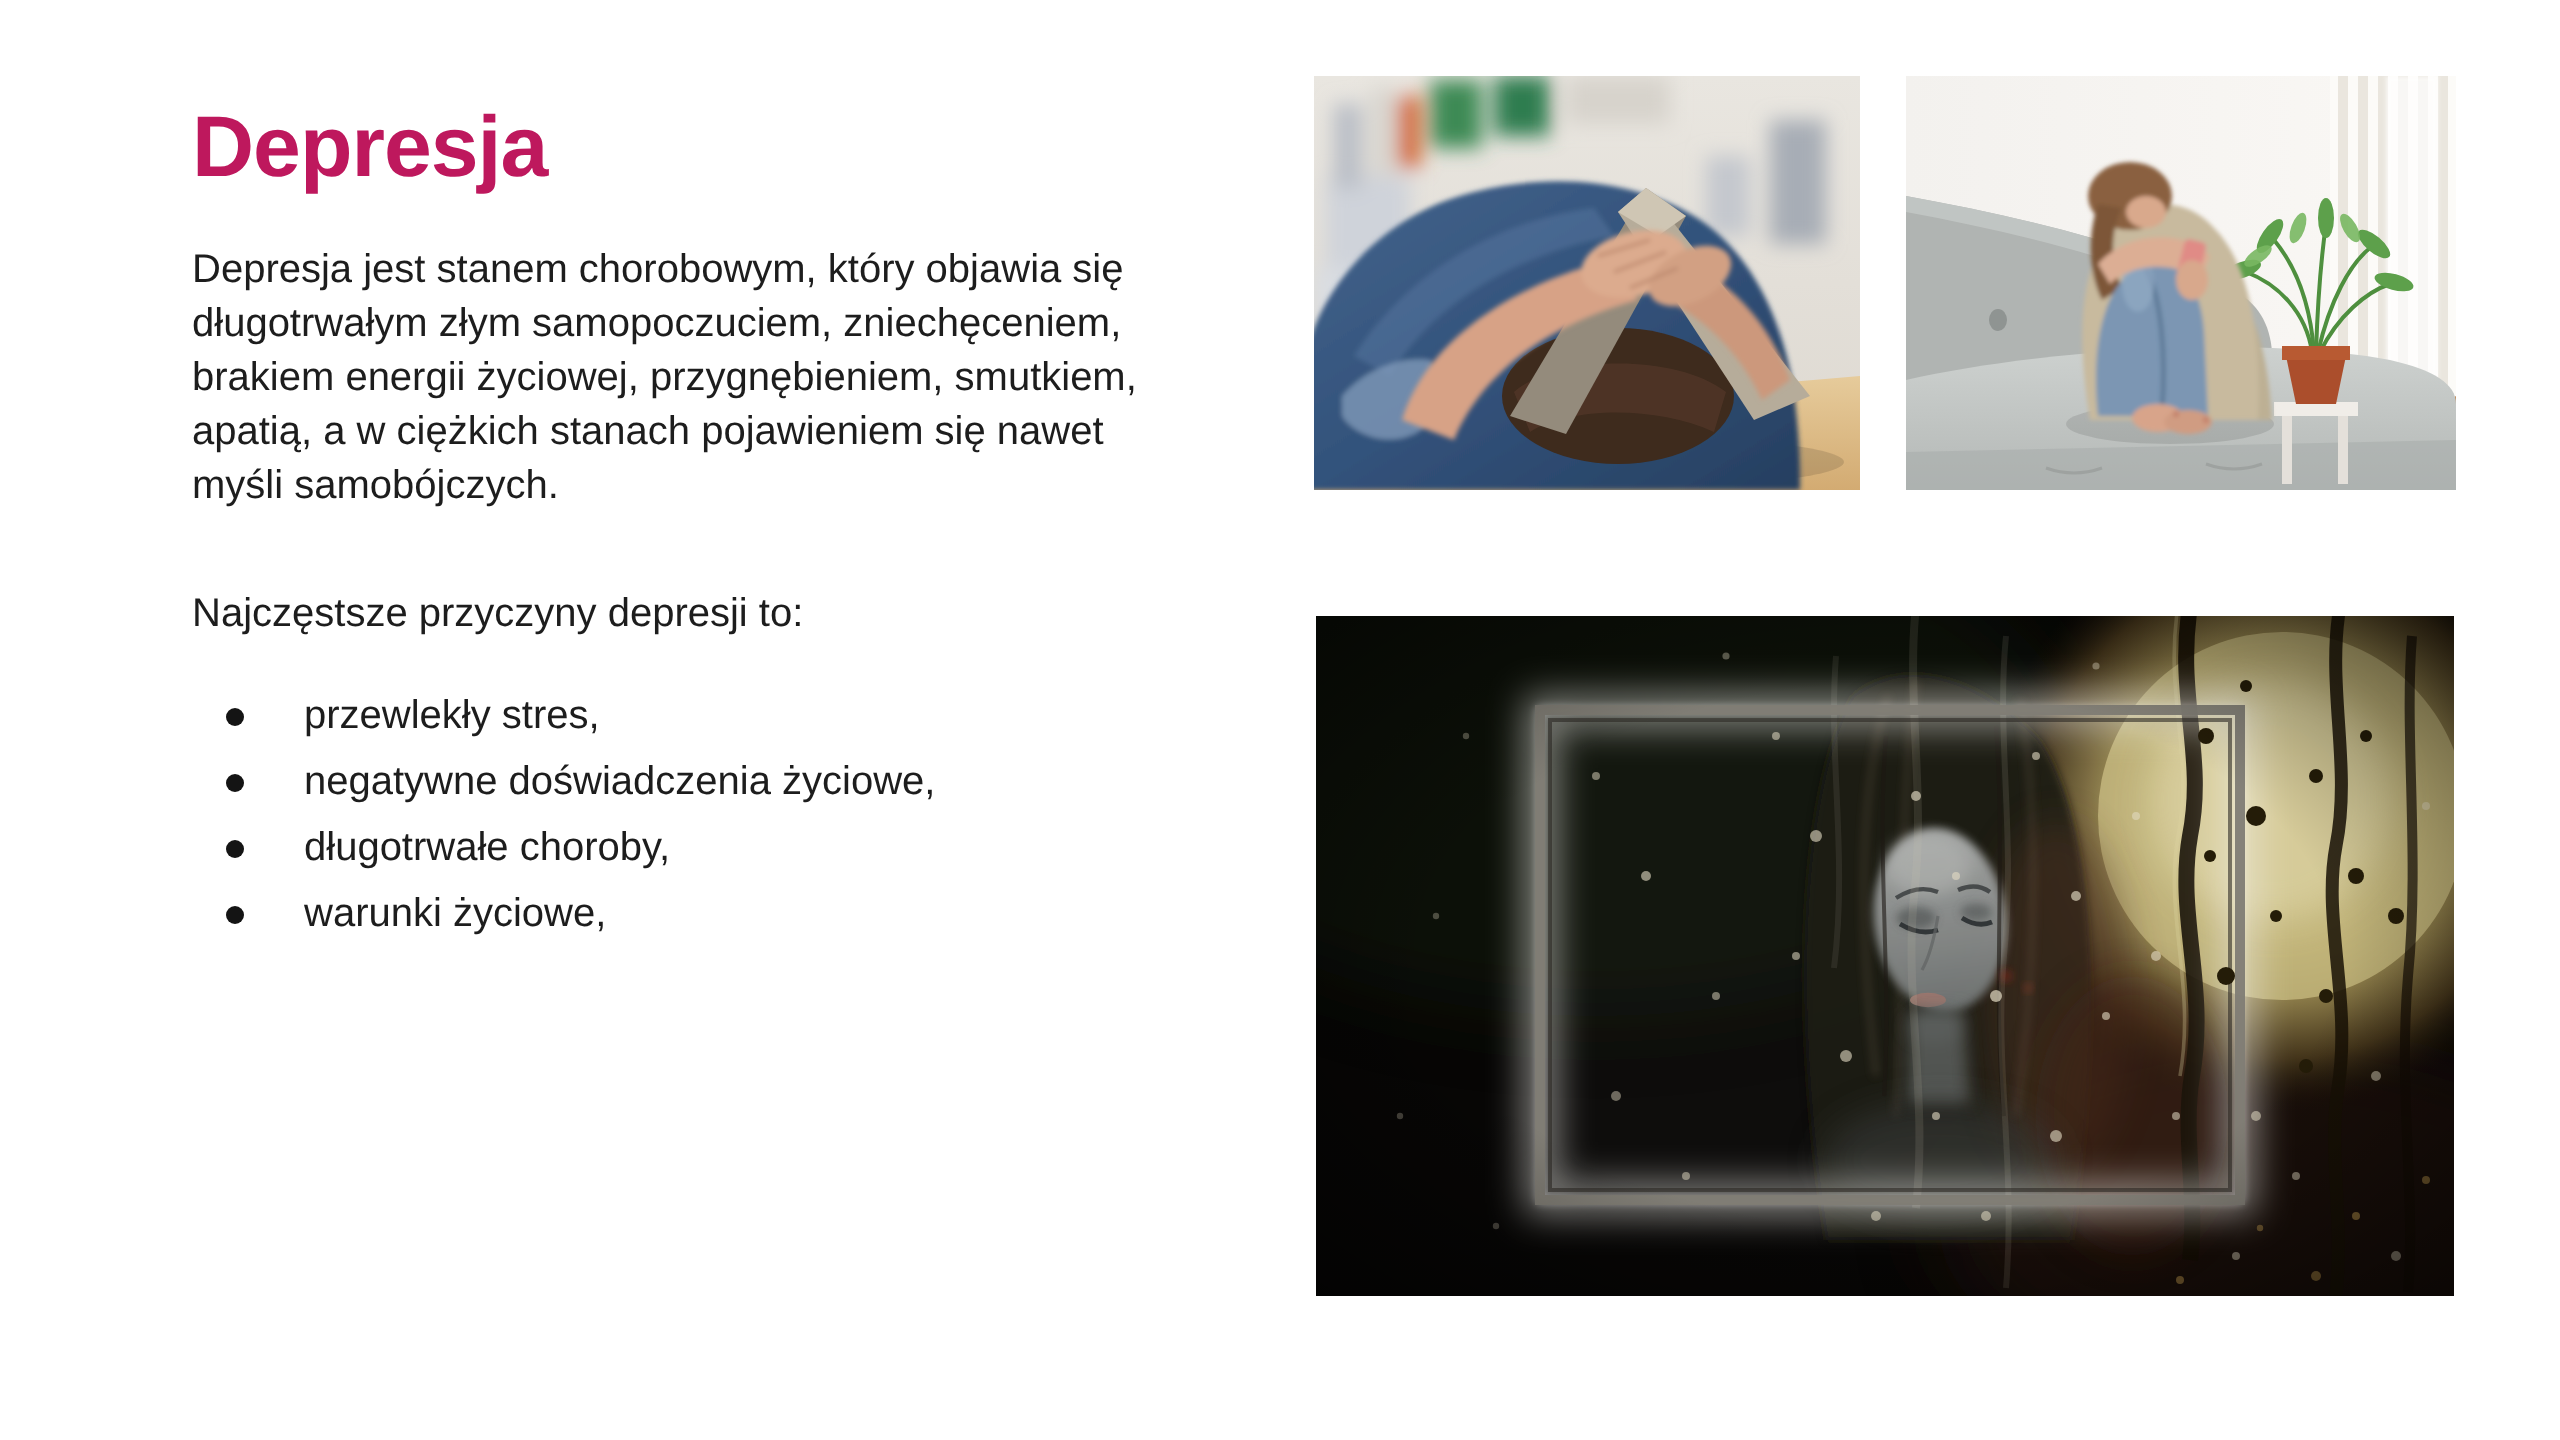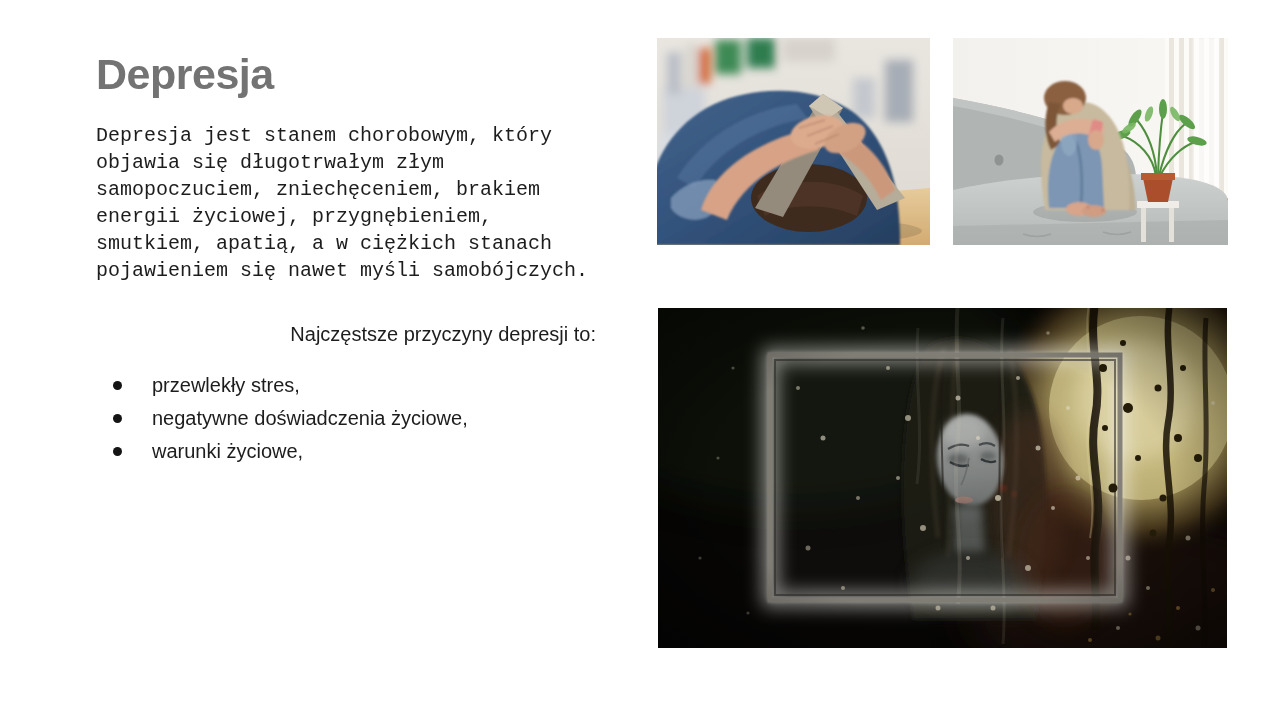--- a/index.html
+++ b/index.html
@@ -10,29 +10,29 @@
     color:#1f1f1f;
     overflow:hidden;
   }
   .slide { position:relative; width:1280px; height:720px; background:#ffffff; overflow:hidden; }
 
   .text-col { position:absolute; left:96px; top:50px; width:500px; }
 
   .slide-title {
     margin:0 0 24px 0;
     font-size:43px; line-height:1.12; font-weight:700;
-    color:#737373; letter-spacing:-0.5px;
+    color:#be185d; letter-spacing:-0.5px;
   }
   .intro {
     margin:0 0 37px 0;
-    font-size:20px; line-height:27px; color:#1d1d1d;font-family:Liberation Mono, monospace;
+    font-size:20px; line-height:27px; color:#1d1d1d;
   }
   .causes-heading {
     margin:0 0 21px 0;
-    font-size:20px; line-height:27px; color:#1d1d1d;text-align:right;
+    font-size:20px; line-height:27px; color:#1d1d1d;
   }
   .causes { list-style:none; margin:4px; padding:0; }
   .causes li {
     position:relative;
     padding-left:52px;
     font-size:20px; line-height:33px; color:#1d1d1d;
   }
   .bullet-dot {
     position:absolute; left:13px; top:12px;
     width:9px; height:9px; border-radius:50%;
@@ -55,20 +55,24 @@
     <p class="intro">Depresja jest stanem chorobowym, który objawia się długotrwałym złym samopoczuciem, zniechęceniem, brakiem energii życiowej, przygnębieniem, smutkiem, apatią, a w ciężkich stanach pojawieniem się nawet myśli samobójczych.</p>
     <p class="causes-heading">Najczęstsze przyczyny depresji to:</p>
     <ul class="causes">
       <li>
         <span class="bullet-dot"></span>
         <span>przewlekły stres,</span>
       </li>
       <li>
         <span class="bullet-dot"></span>
         <span>negatywne doświadczenia życiowe,</span>
+      </li>
+      <li>
+        <span class="bullet-dot"></span>
+        <span>długotrwałe choroby,</span>
       </li>
       <li>
         <span class="bullet-dot"></span>
         <span>warunki życiowe,</span>
       </li>
     </ul>
   </div>
 
   <figure class="photo-1">
     <svg viewBox="0 0 273 207" preserveAspectRatio="none">

